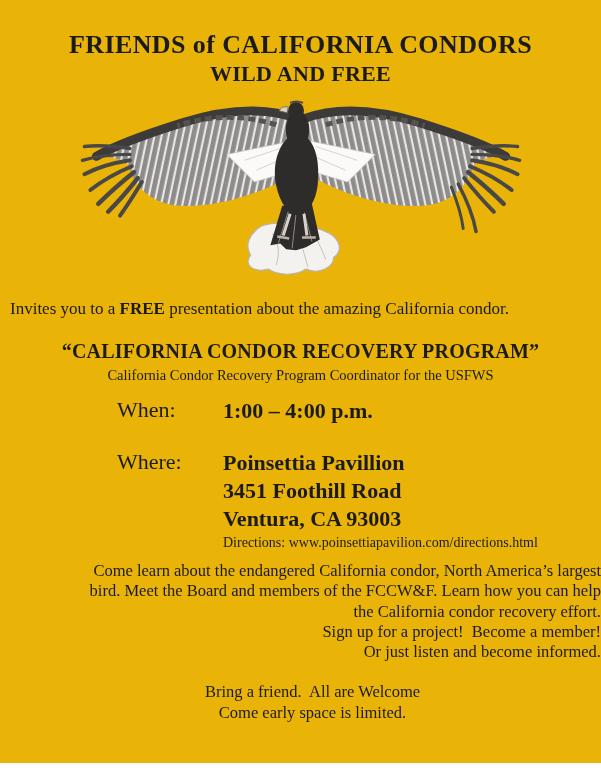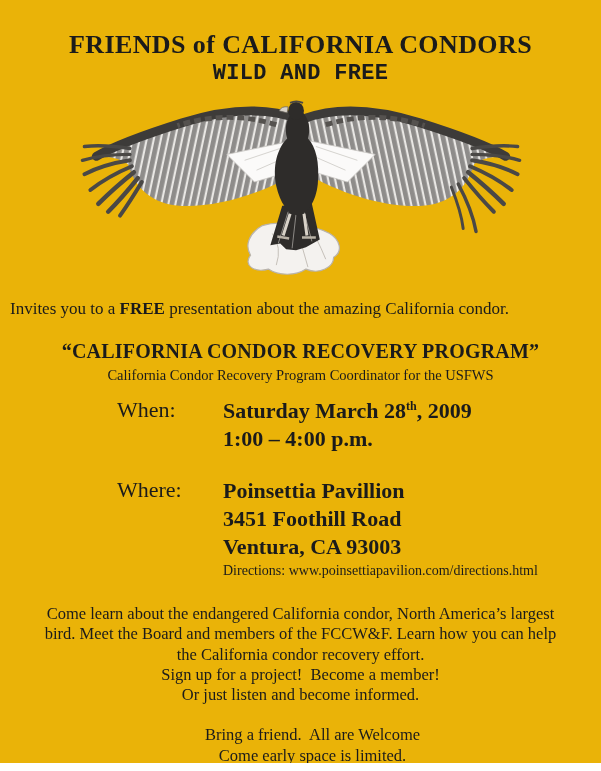--- a/index.html
+++ b/index.html
@@ -21,21 +21,20 @@
     font-weight: bold;
     letter-spacing: 0.4px;
     line-height: 1.15;
   }
   .org-subtitle {
     margin: 1px 0 8px 0;
     font-size: 22px;
     font-weight: bold;
     letter-spacing: 0.3px;
     line-height: 1.15;
-    font-family: Liberation Mono, monospace;
   }
   figure.condor {
     margin: 13px auto 0 auto;
     width: 452px;
     height: 178px;
     padding: 0;
   }
   figure.condor svg { display: block; width: 100%; height: 100%; }
   .invite {
     margin: 21px 10px 0 10px;
@@ -63,22 +62,22 @@
   .schedule .label {
     width: 106px;
     flex: 0 0 106px;
     font-size: 22px;
     font-weight: normal;
   }
   .schedule .value { font-size: 22px; font-weight: bold; line-height: 1.27; }
   .schedule .value sup { font-size: 0.55em; vertical-align: super; line-height: 0; }
   .directions { font-size: 14px; font-weight: normal; line-height: 1.3; margin-top: 1px; }
   .body-text {
-    margin-top: 24px;
-    text-align: center;
+    margin-top: 9px;
+    text-align: right;
     font-size: 16.5px;
     line-height: 1.23;
   }
   .body-text div, .closing div { white-space: pre-wrap; }
   .closing {
     margin-top: 20px;
     text-align: center;
     font-size: 16.5px;
     line-height: 1.25;
     margin-left: 24px;
@@ -165,21 +164,20 @@
   <h3 class="program-title">“CALIFORNIA CONDOR RECOVERY PROGRAM”</h3>
 
   <div class="speaker">
     <div>California Condor Recovery Program Coordinator for the USFWS</div>
   </div>
 
   <section class="schedule">
     <div class="row">
       <div class="label">When:</div>
       <div class="value">
-        <div><span>Saturday March 28</span><sup>th</sup><span>, 2009</span></div>
         <div>1:00 – 4:00 p.m.</div>
       </div>
     </div>
     <div class="row">
       <div class="label">Where:</div>
       <div class="value">
         <div>Poinsettia Pavillion</div>
         <div>3451 Foothill Road</div>
         <div>Ventura, CA 93003</div>
         <div class="directions">Directions: www.poinsettiapavilion.com/directions.html</div>

